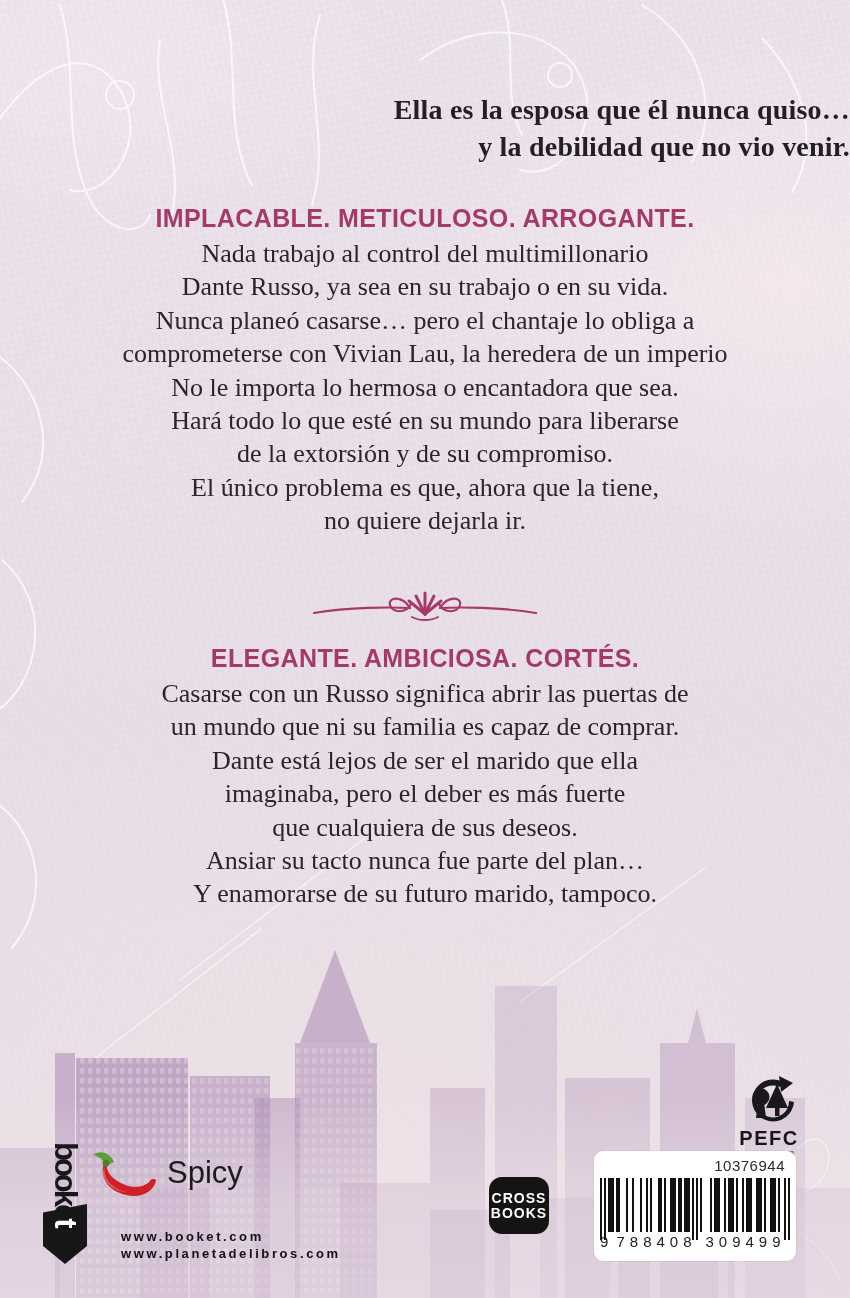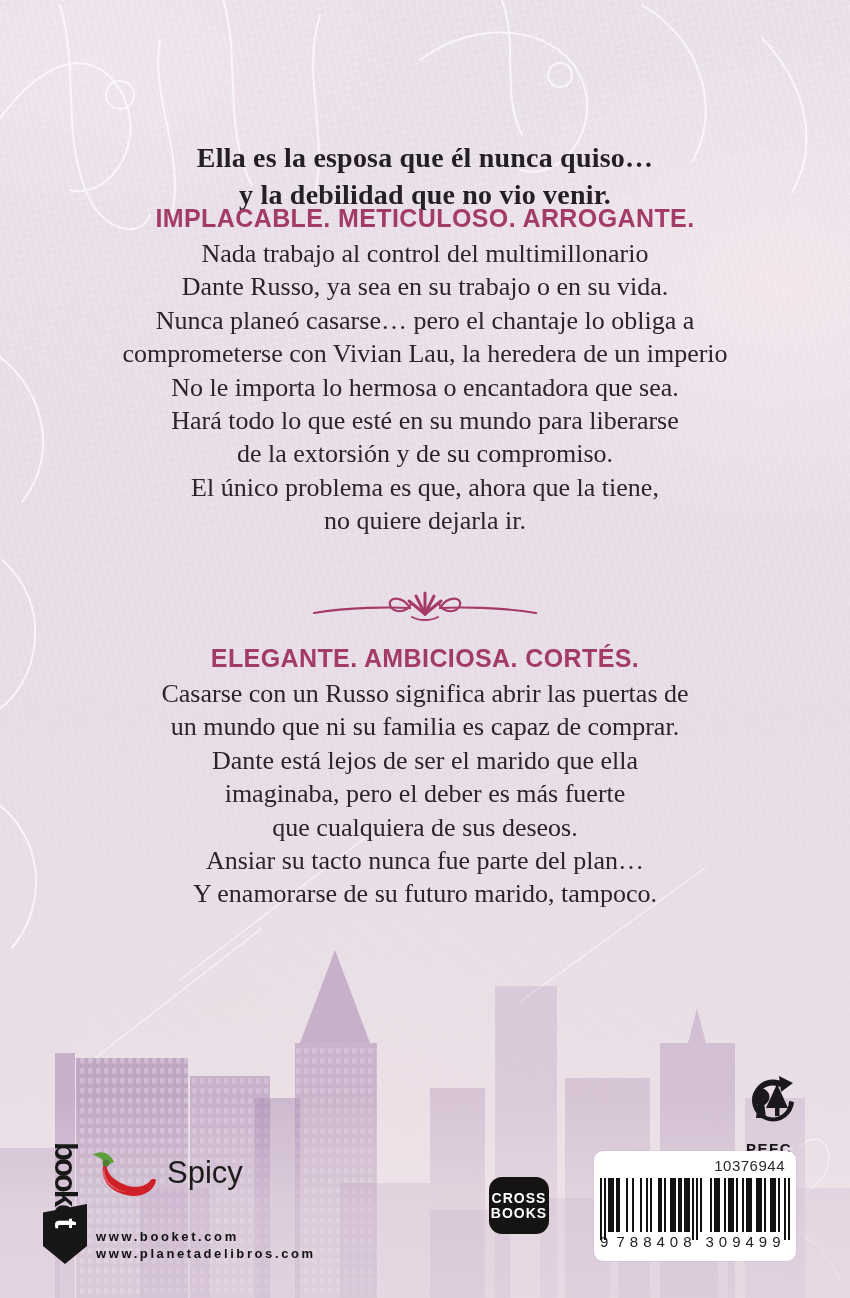--- a/index.html
+++ b/index.html
@@ -20,22 +20,22 @@
     background:
       repeating-linear-gradient(78deg, rgba(255,255,255,.20) 0 1.2px, rgba(255,255,255,0) 1.2px 6.5px),
       repeating-linear-gradient(-14deg, rgba(255,255,255,.18) 0 1.2px, rgba(255,255,255,0) 1.2px 7px);
     -webkit-mask-image:linear-gradient(180deg, rgba(0,0,0,.9) 0%, rgba(0,0,0,.55) 55%, rgba(0,0,0,.25) 80%, rgba(0,0,0,0) 100%);
     mask-image:linear-gradient(180deg, rgba(0,0,0,.9) 0%, rgba(0,0,0,.55) 55%, rgba(0,0,0,.25) 80%, rgba(0,0,0,0) 100%);
   }
   .skyline{position:absolute;left:0;bottom:0;pointer-events:none}
   .fog{position:absolute;left:0;right:0;top:1095px;height:203px;pointer-events:none;
     background:linear-gradient(180deg, rgba(238,228,234,0) 0%, rgba(240,230,235,.45) 55%, rgba(241,231,236,.55) 100%);}
 
-  .tagline{position:absolute;top:91px;left:0;width:100%;text-align:center;
-    font-weight:bold;font-size:28px;line-height:37px;color:#241f26;letter-spacing:.2px;margin-top:48px;}
+  .tagline{position:absolute;top:91px;left:0;width:100%;text-align:right;
+    font-weight:bold;font-size:28px;line-height:37px;color:#241f26;letter-spacing:.2px;}
 
   .blurb{position:absolute;left:35px;width:780px;text-align:center;color:#2b242c;}
   .sec-heading{font-family:"Liberation Sans",sans-serif;font-weight:bold;font-size:25px;
     line-height:32px;color:#a33b69;letter-spacing:.4px;margin-bottom:3px;}
   .line{font-size:26px;line-height:33.4px;}
   #blurb1{top:202px}
   #blurb2{top:642px}
 
   .ornament{position:absolute;top:586px;left:0;width:100%;display:flex;justify-content:center;pointer-events:none}
 
@@ -47,28 +47,28 @@
     writing-mode:vertical-rl;text-orientation:mixed;
     font-family:"Liberation Sans",sans-serif;font-weight:bold;font-size:31px;
     letter-spacing:-3px;color:#171717;}
   .booket .word .white{color:#ffffff;}
 
   .chili{position:absolute;left:90px;top:1148px;}
   .spicy{position:absolute;left:167px;top:1155px;font-family:"Liberation Sans",sans-serif;
     font-size:31px;color:#1c1b1a;}
   .urls{position:absolute;left:96px;top:1229px;font-family:"Liberation Sans",sans-serif;
     font-weight:bold;font-size:13px;letter-spacing:2.6px;color:#121212;}
-  .url-line{line-height:16.5px;white-space:nowrap;}
+  .url-line{line-height:16.5px;white-space:nowrap;margin-left:25px;}
 
   .crossbooks{position:absolute;left:489px;top:1177px;width:60px;height:57px;background:#161412;
     border-radius:13px;color:#fff;display:flex;flex-direction:column;align-items:center;justify-content:center;
     font-family:"Liberation Sans",sans-serif;font-weight:bold;font-size:14px;letter-spacing:1px;line-height:15px;}
 
   .pefc{position:absolute;left:735px;top:1076px;width:68px;text-align:center;color:#17141a;}
-  .pefc-name{font-family:"Liberation Sans",sans-serif;font-weight:bold;font-size:15px;letter-spacing:1.5px;margin-top:14px;}
+  .pefc-name{font-family:"Liberation Sans",sans-serif;font-weight:bold;font-size:20px;letter-spacing:1.5px;margin-top:1px;}
   .pefc-cert{font-family:"Liberation Sans",sans-serif;font-size:5.5px;letter-spacing:.2px;}
 
   .barcode-box{position:absolute;left:594px;top:1151px;width:202px;height:110px;background:#ffffff;
     border-radius:9px;box-shadow:0 0 0 1px rgba(0,0,0,.04);}
   .sku{position:absolute;top:6px;right:11px;font-family:"Liberation Sans",sans-serif;
     font-size:15px;color:#2a2a2a;letter-spacing:.5px;}
   .bars{position:absolute;top:27px;left:6px;width:190px;height:64px;display:flex;align-items:flex-start;}
   .bars div{width:2px;}
   .bar-on{background:#121212;}
   .digits{position:absolute;left:6px;top:82px;width:190px;display:flex;

